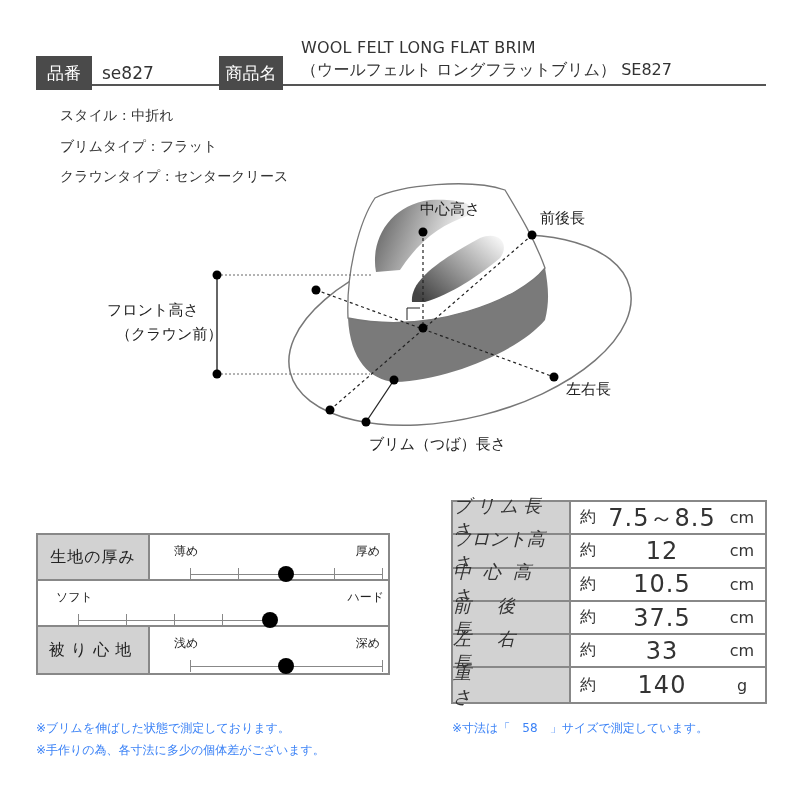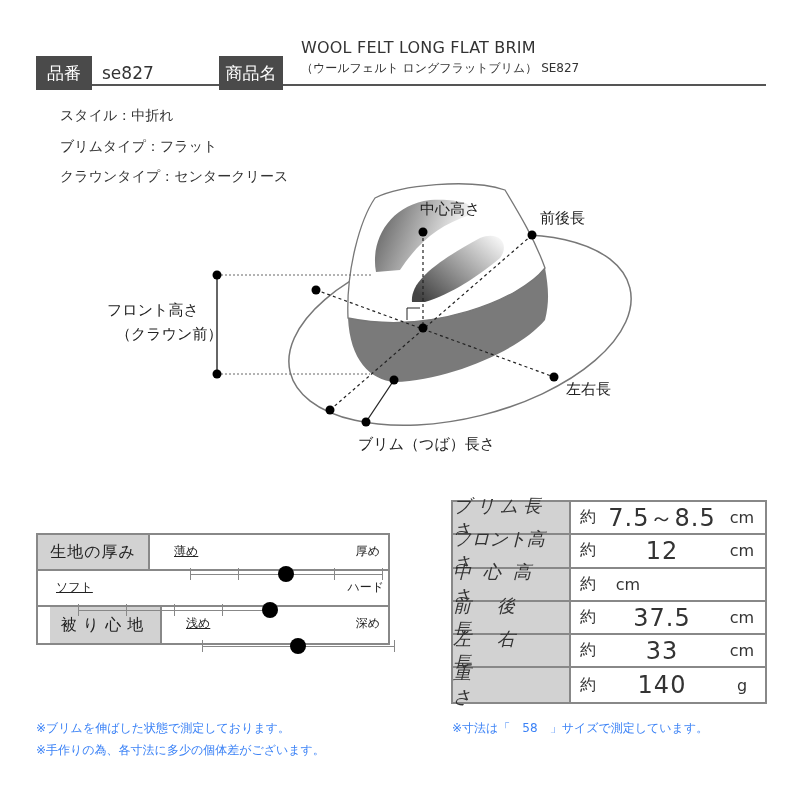--- a/index.html
+++ b/index.html
@@ -6,36 +6,36 @@
   html, body { width: 800px; height: 800px; background: #ffffff; overflow: hidden; }
   body { position: relative; font-family: "DejaVu Sans", "Liberation Sans", sans-serif; color: #222; }
 
   
   .hdr { position: absolute; left: 36px; top: 40px; width: 730px; height: 46px; border-bottom: 2px solid #555; }
   .hdr .lab { position: absolute; background: #4a4a4a; color: #fff; font-size: 17px; height: 34px; top: 16px; line-height: 34px; text-align: center; }
   .hdr .lab1 { left: 0; width: 56px; }
   .hdr .val1 { position: absolute; left: 66px; top: 16px; line-height: 34px; font-size: 17px; color: #333; }
   .hdr .lab2 { left: 183px; width: 64px; }
   .hdr .title1 { position: absolute; left: 265px; top: -2px; font-size: 16px; color: #333; letter-spacing: 0.2px; }
-  .hdr .title2 { position: absolute; left: 265px; top: 20px; font-size: 12px; color: #333; }
+  .hdr .title2 { position: absolute; left: 265px; top: 20px; font-size: 16px; color: #333; }
 
   
   .spec { position: absolute; left: 60px; font-size: 14px; color: #333; }
 
   
   .diagram { position: absolute; left: 0; top: 170px; width: 800px; height: 300px; }
   .dlabel { position: absolute; font-size: 15px; color: #222; }
 
   
   .feel { position: absolute; left: 36px; top: 533px; width: 354px; border: 2px solid #888; }
-  .feel .row { display: flex; height: 36px; border-bottom: 2px solid #888; }
-  .feel .row:last-child { border-bottom: none; padding-left: 12px; }
+  .feel .row { display: flex; height: 46px; border-bottom: 2px solid #888; }
+  .feel .row:last-child { border-bottom: none; }
   .feel .rl { width: 112px; background: #d2d2d2; border-right: 2px solid #888; display: flex; align-items: center; justify-content: center; font-size: 16px; color: #222; letter-spacing: 1px; }
   .feel .rv { flex: 1; position: relative; }
-  .feel .lo { position: absolute; left: 24px; top: 8px; font-size: 12px; color: #222; text-decoration: underline; }
+  .feel .lo { position: absolute; left: 24px; top: 8px; font-size: 12px; color: #222; }
   .feel .hi { position: absolute; right: 8px; top: 8px; font-size: 12px; color: #222; }
   .feel .track { position: absolute; left: 40px; top: 39px; width: 193px; height: 1px; background: #888; }
   .feel .tick { position: absolute; top: -6px; width: 1px; height: 12px; background: #888; }
   .feel .dot { position: absolute; top: -8px; width: 16px; height: 16px; border-radius: 50%; background: #000; margin-left: -8px; }
 
   
   .meas { position: absolute; left: 451px; top: 500px; width: 316px; border: 2px solid #888; }
   .meas .row { display: flex; height: 33.3px; border-bottom: 2px solid #888; }
   .meas .row:last-child { border-bottom: none; }
   .meas .ml { width: 118px; background: #d2d2d2; border-right: 2px solid #888; font-size: 18px; color: #333; display: flex; align-items: center; justify-content: space-between; padding: 0 6px 0 0; font-style: italic; }
@@ -107,21 +107,21 @@
       <circle cx="330" cy="410" r="4.5"></circle>
       <circle cx="394" cy="380" r="4.5"></circle>
       <circle cx="366" cy="422" r="4.5"></circle>
     </g>
   </svg>
   <div class="dlabel" style="left:420px; top:30px">中心高さ</div>
   <div class="dlabel" style="left:540px; top:39px">前後長</div>
   <div class="dlabel" style="left:107px; top:131px">フロント高さ</div>
   <div class="dlabel" style="left:116px; top:155px">（クラウン前）</div>
   <div class="dlabel" style="left:566px; top:210px">左右長</div>
-  <div class="dlabel" style="left:358px; top:265px">ブリム（つば）長さ</div>
+  <div class="dlabel" style="left:369px; top:265px">ブリム（つば）長さ</div>
 </div>
 
 <div class="feel">
   <div class="row">
     <div class="rl">生地の厚み</div>
     <div class="rv">
       <span class="lo">薄め</span>
       <span class="hi">厚め</span>
       <div class="track">
         <div class="tick" style="left:0"></div>
@@ -170,20 +170,21 @@
   </div>
   <div class="row">
     <div class="ml">フロント高さ</div>
     <div class="approx">約</div>
     <div class="num">12</div>
     <div class="unit">cm</div>
   </div>
   <div class="row">
     <div class="ml" style="letter-spacing:12px">中心高さ</div>
     <div class="approx">約</div>
+    <div class="num">10.5</div>
     <div class="unit">cm</div>
   </div>
   <div class="row">
     <div class="ml" style="letter-spacing:26px">前後長</div>
     <div class="approx">約</div>
     <div class="num">37.5</div>
     <div class="unit">cm</div>
   </div>
   <div class="row">
     <div class="ml" style="letter-spacing:26px">左右長</div>

